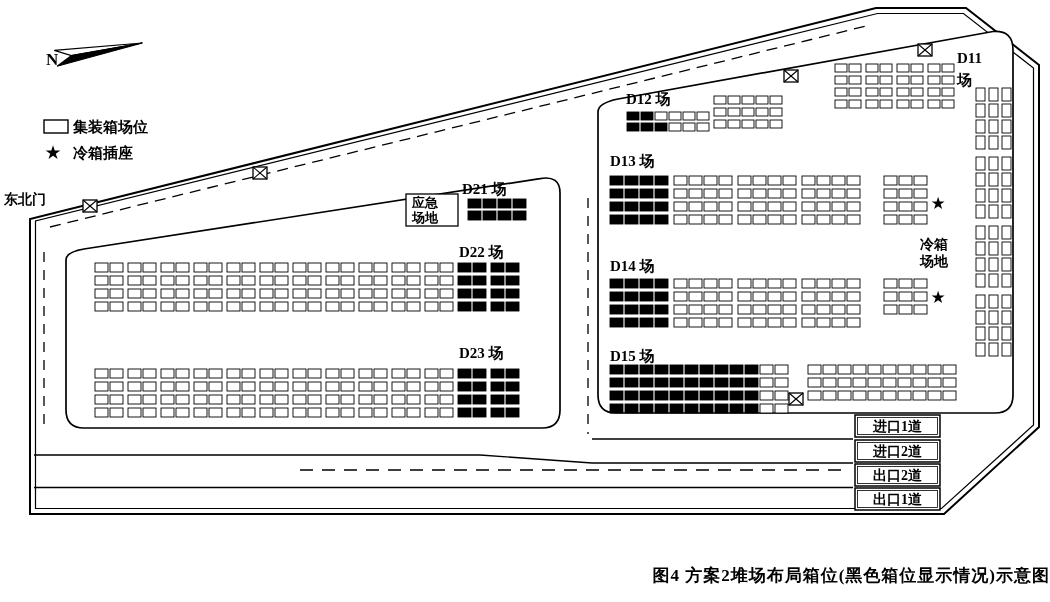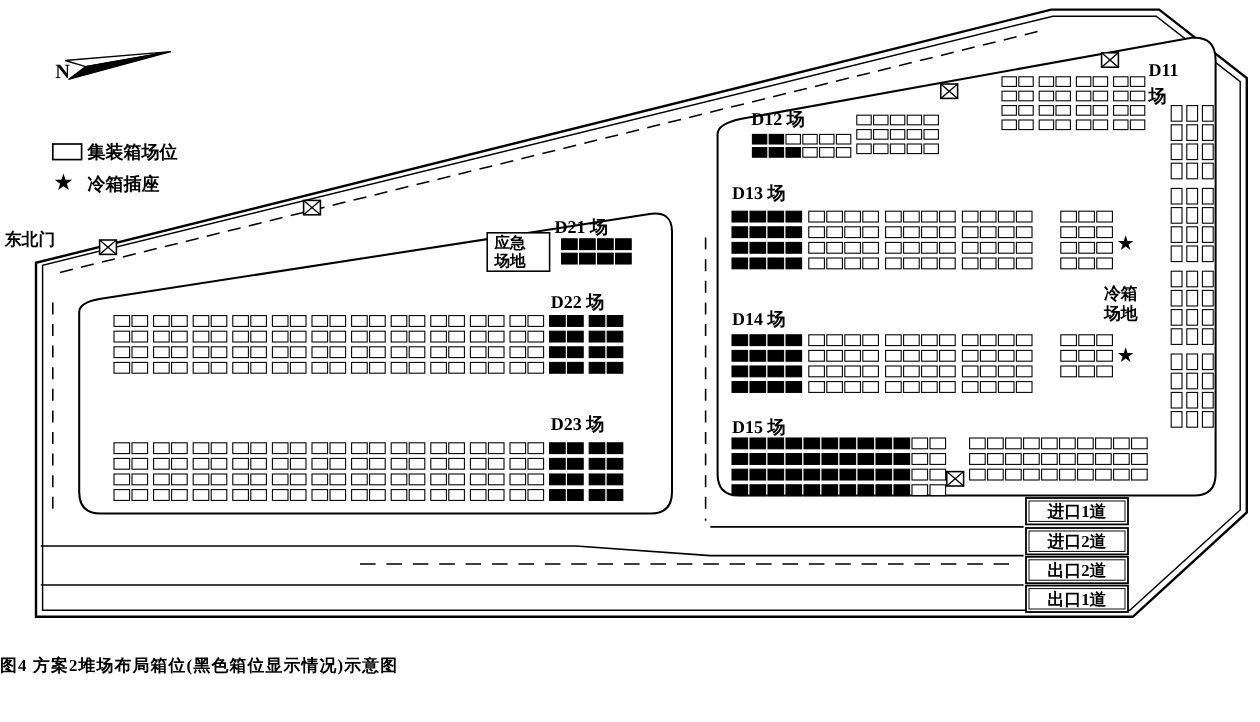--- a/index.html
+++ b/index.html
@@ -7,23 +7,23 @@
     position:relative;
     width:1050px;height:602px;
     background:#ffffff;
     font-family:"Liberation Serif", serif;
     overflow:hidden;
   }
   #diagram{position:absolute;left:0;top:0;}
   .caption{
     position:absolute;
     left:0;right:0;
-    top:546px;
-    text-align:left;
-    font-size:14px;
+    top:564px;
+    text-align:right;
+    font-size:17px;
     font-weight:bold;
     color:#000;
     letter-spacing:1px;
     font-family:"Liberation Serif", serif;
   }
 </style>
 </head>
 <body>
 
 <div class="stage">

